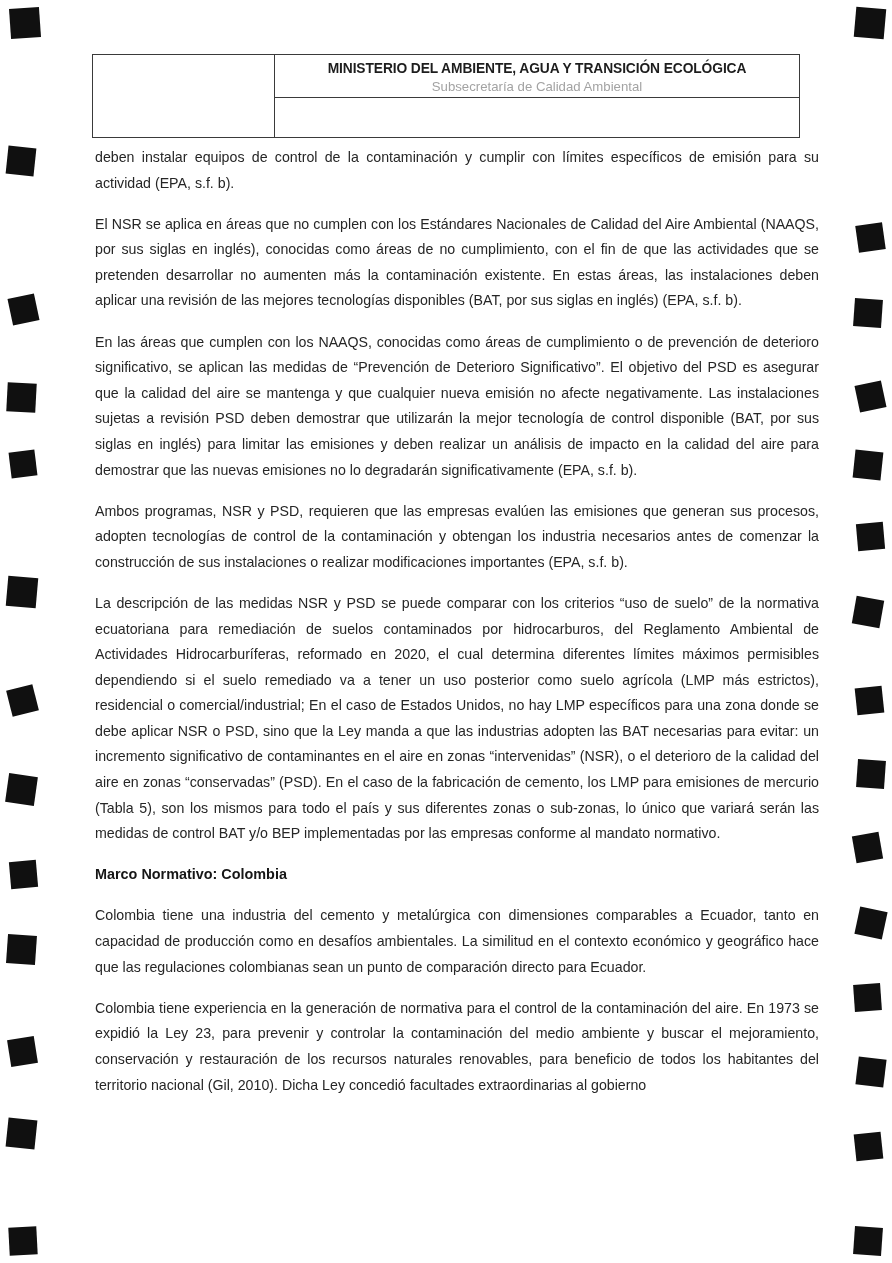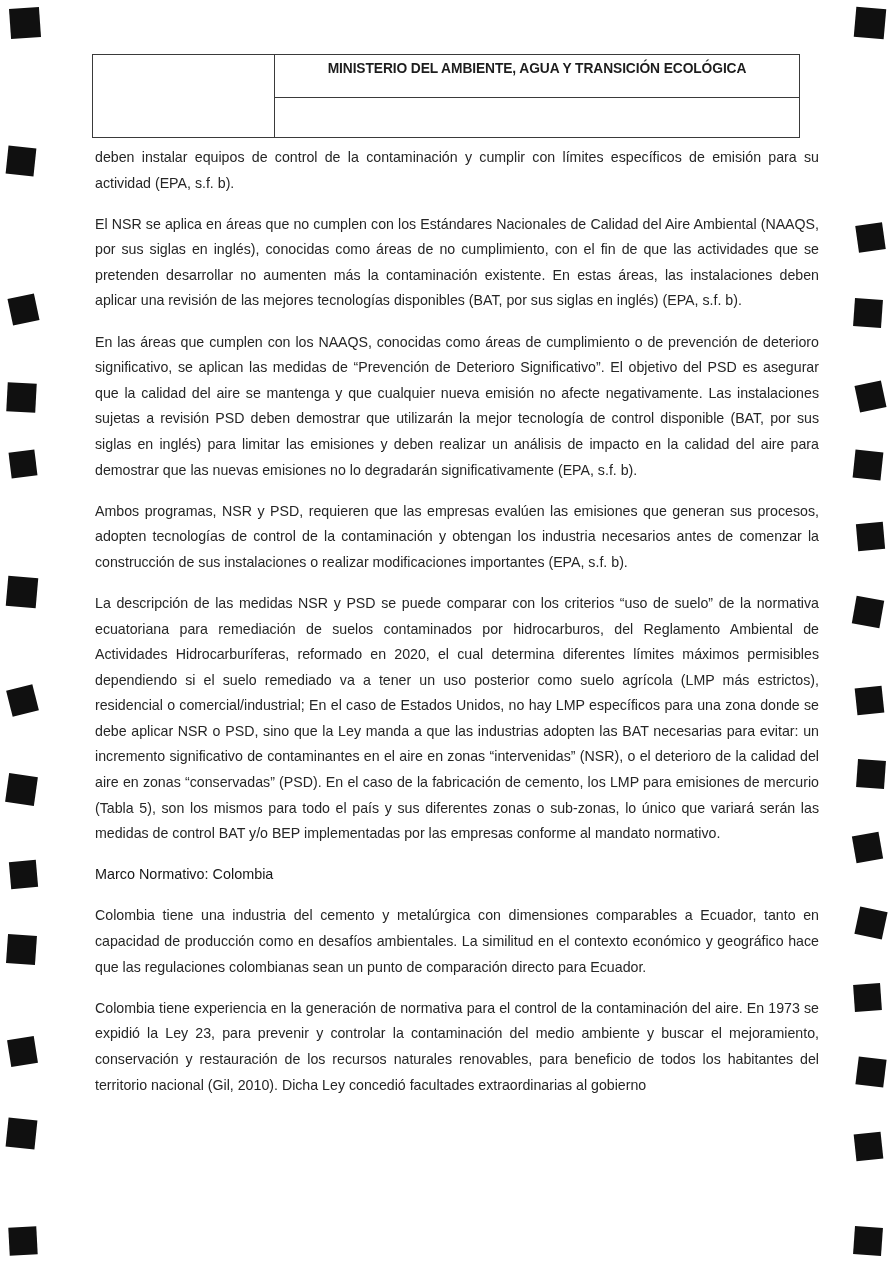--- a/index.html
+++ b/index.html
@@ -63,21 +63,21 @@
     width: 724px;
     font-size: 14.2px;
     line-height: 25.6px;
     color: #262626;
     text-align: justify;
     text-justify: inter-word;
     margin-left: 12px;
   }
   .doc-body p { margin: 0 0 15.5px 0; }
   .section-heading {
-    font-weight: normal;
+    font-weight: bold;
     font-size: 14.4px;
     color: #161616;
     text-align: left;
     margin: 0 0 15.5px 0;
   }
 </style>
 </head>
 <body>
 
 <div class="page">
@@ -111,20 +111,21 @@
       <div class="marker" style="left: 857px; top: 1058px; width: 28px; height: 28px; background: rgb(16, 16, 16); transform: rotate(7deg);"></div>
       <div class="marker" style="left: 855px; top: 1133px; width: 27px; height: 27px; background: rgb(16, 16, 16); transform: rotate(-6deg);"></div>
       <div class="marker" style="left: 854px; top: 1227px; width: 28px; height: 28px; background: rgb(16, 16, 16); transform: rotate(4deg);"></div>
     </div>
 
   <div class="header-table">
     <div class="logo-cell"></div>
     <div class="header-main">
       <div class="header-top">
         <div class="ministry-title">MINISTERIO DEL AMBIENTE, AGUA Y TRANSICIÓN ECOLÓGICA</div>
+        <div class="subsecretariat">Subsecretaría de Calidad Ambiental</div>
       </div>
     </div>
   </div>
 
   <div class="doc-body">
     <p>deben instalar equipos de control de la contaminación y cumplir con límites específicos de emisión para su actividad (EPA, s.f. b).</p>
     <p>El NSR se aplica en áreas que no cumplen con los Estándares Nacionales de Calidad del Aire Ambiental (NAAQS, por sus siglas en inglés), conocidas como áreas de no cumplimiento, con el fin de que las actividades que se pretenden desarrollar no aumenten más la contaminación existente. En estas áreas, las instalaciones deben aplicar una revisión de las mejores tecnologías disponibles (BAT, por sus siglas en inglés) (EPA, s.f. b).</p>
     <p>En las áreas que cumplen con los NAAQS, conocidas como áreas de cumplimiento o de prevención de deterioro significativo, se aplican las medidas de “Prevención de Deterioro Significativo”. El objetivo del PSD es asegurar que la calidad del aire se mantenga y que cualquier nueva emisión no afecte negativamente. Las instalaciones sujetas a revisión PSD deben demostrar que utilizarán la mejor tecnología de control disponible (BAT, por sus siglas en inglés) para limitar las emisiones y deben realizar un análisis de impacto en la calidad del aire para demostrar que las nuevas emisiones no lo degradarán significativamente (EPA, s.f. b).</p>
     <p>Ambos programas, NSR y PSD, requieren que las empresas evalúen las emisiones que generan sus procesos, adopten tecnologías de control de la contaminación y obtengan los industria necesarios antes de comenzar la construcción de sus instalaciones o realizar modificaciones importantes (EPA, s.f. b).</p>
     <p>La descripción de las medidas NSR y PSD se puede comparar con los criterios “uso de suelo” de la normativa ecuatoriana para remediación de suelos contaminados por hidrocarburos, del Reglamento Ambiental de Actividades Hidrocarburíferas, reformado en 2020, el cual determina diferentes límites máximos permisibles dependiendo si el suelo remediado va a tener un uso posterior como suelo agrícola (LMP más estrictos), residencial o comercial/industrial; En el caso de Estados Unidos, no hay LMP específicos para una zona donde se debe aplicar NSR o PSD, sino que la Ley manda a que las industrias adopten las BAT necesarias para evitar: un incremento significativo de contaminantes en el aire en zonas “intervenidas” (NSR), o el deterioro de la calidad del aire en zonas “conservadas” (PSD). En el caso de la fabricación de cemento, los LMP para emisiones de mercurio (Tabla 5), son los mismos para todo el país y sus diferentes zonas o sub-zonas, lo único que variará serán las medidas de control BAT y/o BEP implementadas por las empresas conforme al mandato normativo.</p>

